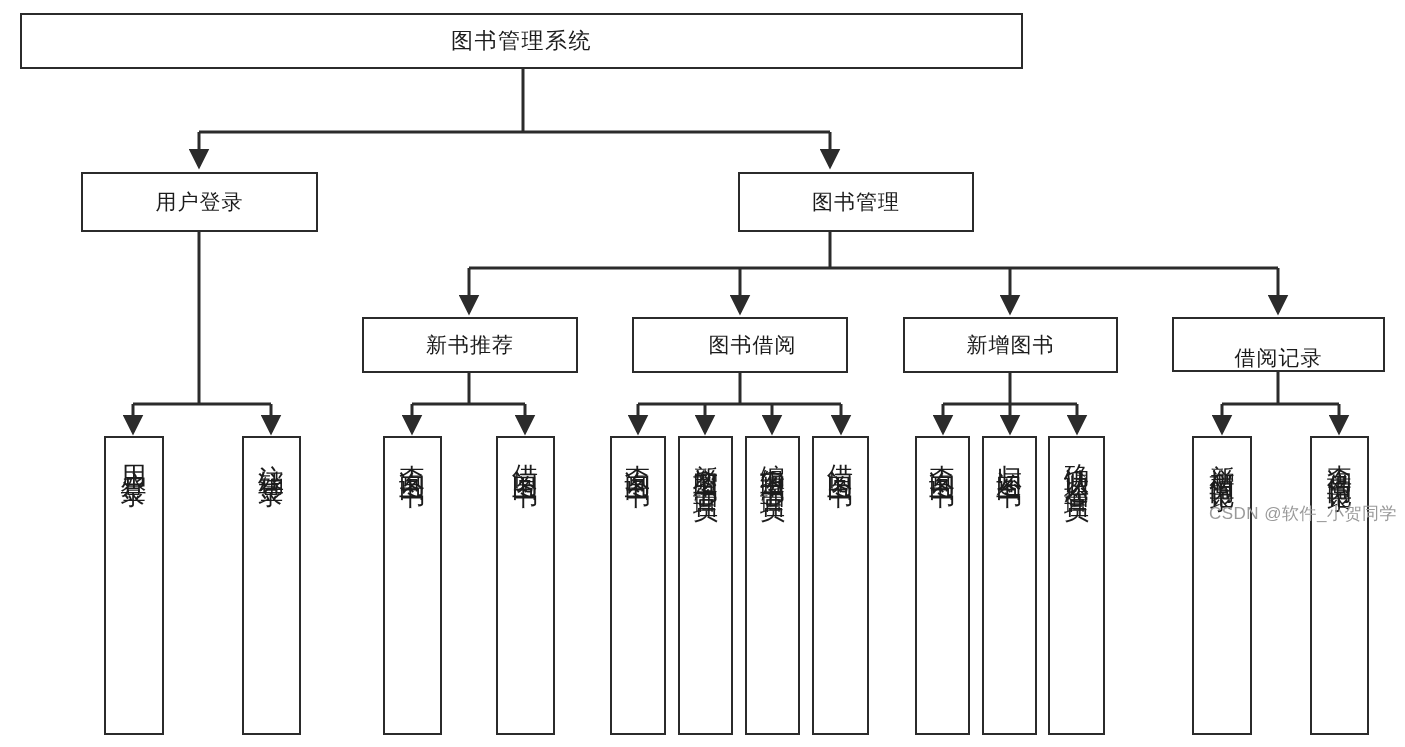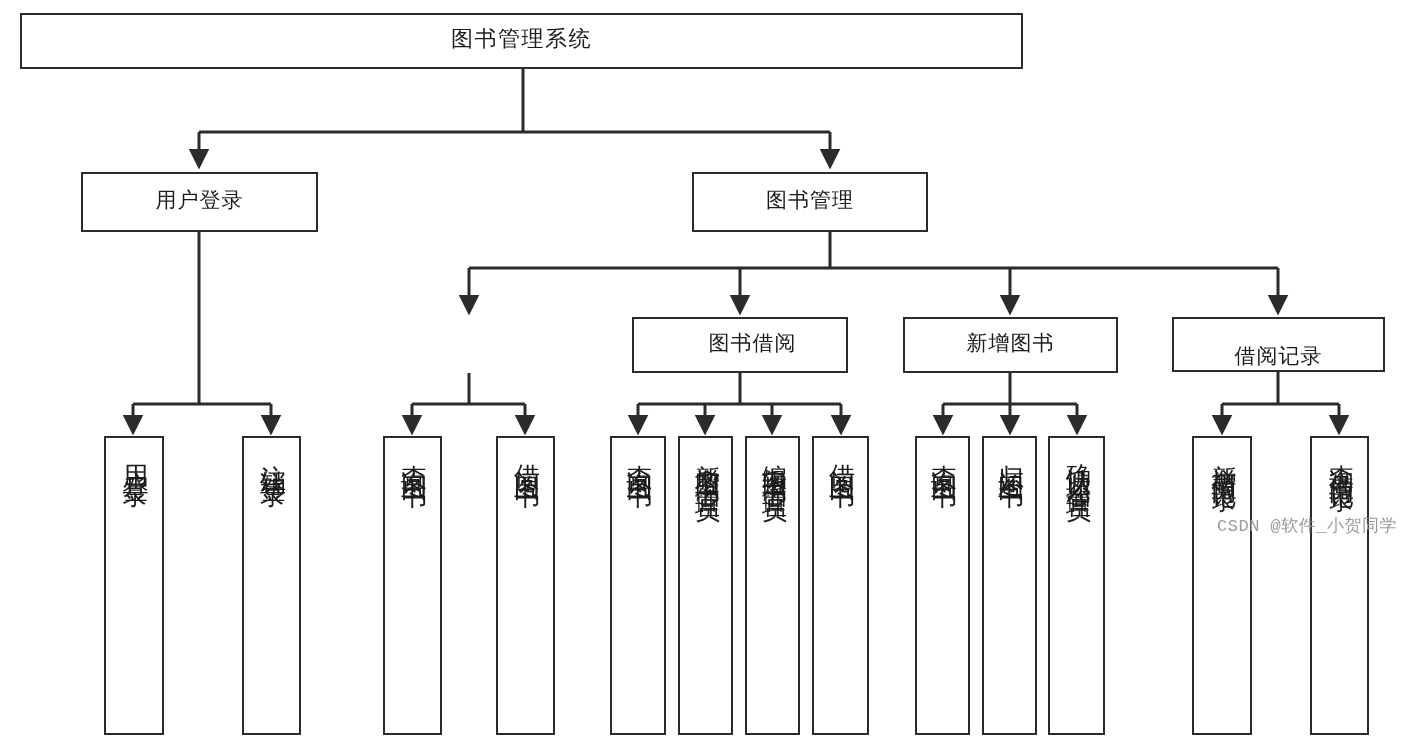--- a/index.html
+++ b/index.html
@@ -1,21 +1,21 @@
 <!DOCTYPE html>
 <html><head>
 <meta charset="utf-8">
 <style>
   html,body{margin:0;padding:0;background:#ffffff;}
   body{
     width:1405px;height:747px;overflow:hidden;
     font-family:"Liberation Sans","DejaVu Sans",sans-serif;
     color:#1a1a1a;
   }
-  #canvas{position:relative;width:1405px;height:541px;background:#fff;font-family:Liberation Mono, monospace;}
+  #canvas{position:relative;width:1405px;height:541px;background:#fff;}
   svg#wires{position:absolute;left:0;top:0;width:1405px;height:747px;}
 
   .node{
     position:absolute;
     box-sizing:border-box;
     background:#ffffff;
     border:2.5px solid #2b2b2b;
     display:flex;
     align-items:center;
     justify-content:center;
@@ -36,21 +36,21 @@
     writing-mode:vertical-rl;
     text-orientation:upright;
     font-size:26px;
     letter-spacing:6px;
     line-height:1;
   }
   .node.v.small .txt{font-size:25px;letter-spacing:5px;}
 
   #watermark{
     position:absolute;
-    right:8px;bottom:4px;
+    right:8px;bottom:16px;
     font-size:17px;
     color:#9a9a9a;
     letter-spacing:0.5px;
     white-space:nowrap;
     pointer-events:none;
   }
 </style>
 </head>
 <body>
 
@@ -106,24 +106,27 @@
     </g>
   </svg>
 
   <div class="node h root" style="left:20px;top:13px;width:1003px;height:56px;">
     <span class="txt">图书管理系统</span>
   </div>
 
   <div class="node h" style="left:81px;top:172px;width:237px;height:60px;">
     <span class="txt">用户登录</span>
   </div>
-  <div class="node h" style="left:692px;top:172px;width:236px;height:60px;">
+  <div class="node h" style="left:738px;top:172px;width:236px;height:60px;">
     <span class="txt">图书管理</span>
   </div>
 
+  <div class="node h" style="left:362px;top:317px;width:216px;height:56px;">
+    <span class="txt">新书推荐</span>
+  </div>
   <div class="node h" style="left:632px;top:317px;width:216px;height:56px;padding-left:25px;">
     <span class="txt">图书借阅</span>
   </div>
   <div class="node h" style="left:903px;top:317px;width:215px;height:56px;">
     <span class="txt">新增图书</span>
   </div>
   <div class="node h" style="left:1172px;top:317px;width:213px;height:55px;align-items:flex-end;">
     <span class="txt">借阅记录</span>
   </div>
 

